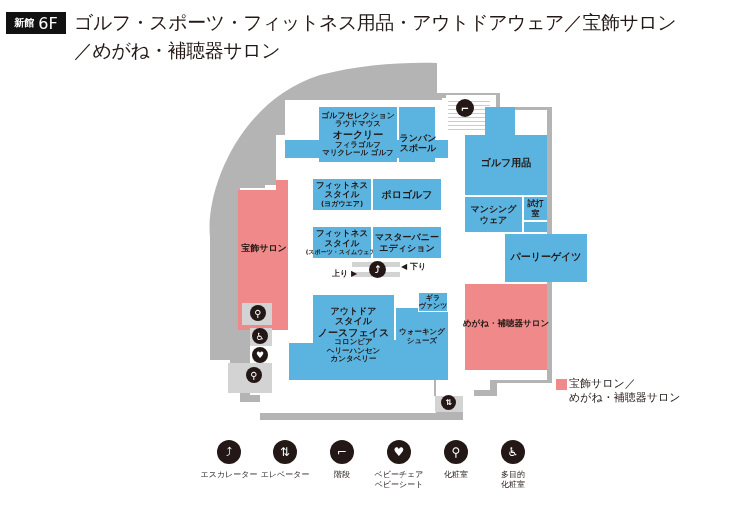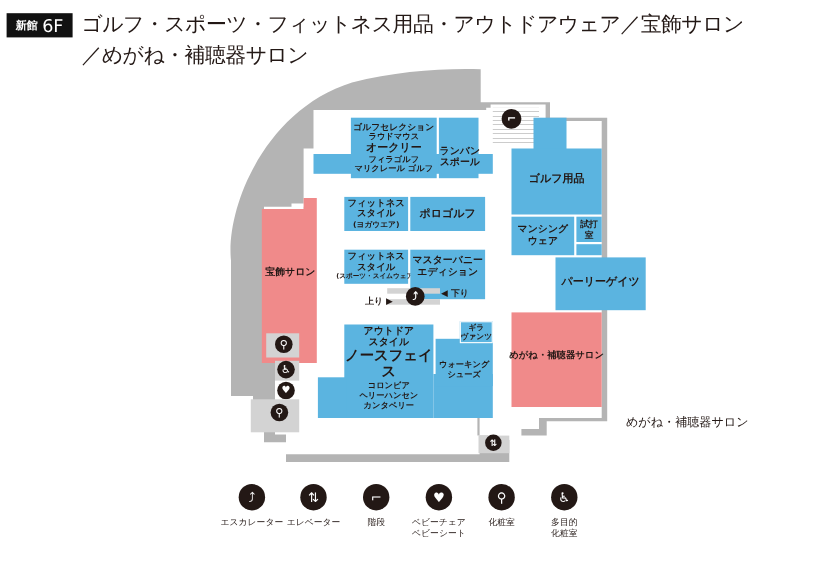--- a/index.html
+++ b/index.html
@@ -75,21 +75,21 @@
   <div class="lbl" style="left:0;top:0;width:68px;height:31px;font-size:10px;">ポロゴルフ</div>
 </div>
 
 <div class="abs blue" style="left:313px;top:227px;width:58px;height:31px;">
   <div class="lbl" style="left:0;top:0;width:58px;height:31px;font-size:8.5px;">
     <span style="white-space:pre">フィットネス
 スタイル</span>
     <span style="font-size:6px;white-space:nowrap">(スポーツ・スイムウェア)</span>
   </div>
 </div>
-<div class="abs blue" style="left:373px;top:227px;width:68px;height:45px;">
+<div class="abs blue" style="left:373px;top:227px;width:68px;height:31px;">
   <div class="lbl" style="left:0;top:0;width:68px;height:31px;font-size:9px;white-space:pre;">マスターバニー
 エディション</div>
 </div>
 
 <div class="abs lgray" style="left:352px;top:262px;width:48px;height:5px;"></div>
 <div class="abs lgray" style="left:352px;top:272px;width:48px;height:5px;"></div>
 <div class="icon-circ" style="left:369px;top:261px;width:17px;height:17px;font-size:10px;">⤴</div>
 <div class="abs" style="left:332px;top:268px;font-size:8px;font-weight:bold;">上り ▶</div>
 <div class="abs" style="left:401px;top:261px;font-size:8px;font-weight:bold;">◀ 下り</div>
 
@@ -104,21 +104,21 @@
 <div class="icon-circ" style="left:252px;top:347px;width:16px;height:16px;font-size:9px;">♥</div>
 <div class="abs lgray" style="left:228px;top:363px;width:44px;height:30px;"></div>
 <div class="icon-circ" style="left:246px;top:367px;width:16px;height:16px;font-size:10px;">⚲</div>
 
 <div class="abs blue" style="left:313px;top:295px;width:81px;height:85px;"></div>
 <div class="abs blue" style="left:289px;top:343px;width:26px;height:37px;"></div>
 <div class="abs blue" style="left:394px;top:340px;width:54px;height:40px;"></div>
 <div class="lbl" style="left:313px;top:297px;width:81px;height:76px;font-size:9px;">
   <span style="white-space:pre">アウトドア
 スタイル</span>
-  <span style="font-size:13px">ノースフェイス</span>
+  <span style="font-size:10px">ノースフェイス</span>
   <span style="font-size:7.5px">コロンビア</span>
   <span style="font-size:7.5px">ヘリーハンセン</span>
   <span style="font-size:7.5px">カンタベリー</span>
 </div>
 <div class="abs blue" style="left:396px;top:308px;width:52px;height:43px;font-family:Liberation Serif, serif;">
   <div class="lbl" style="left:0;top:18px;width:52px;height:22px;font-size:7.5px;white-space:pre;">ウォーキング
 シューズ</div>
 </div>
 <div class="abs blue" style="left:418px;top:292px;width:30px;height:20px;border:1px solid #fff;">
   <div class="lbl" style="left:0;top:0;width:28px;height:18px;font-size:7px;white-space:pre;">ギラ
@@ -141,20 +141,23 @@
   <div class="lbl" style="left:0;top:0;width:82px;height:46px;font-size:10px;">パーリーゲイツ</div>
 </div>
 <div class="abs pink" style="left:465px;top:284px;width:82px;height:86px;">
   <div class="lbl" style="left:0;top:30px;width:82px;height:20px;font-size:8.5px;white-space:nowrap;">めがね・補聴器サロン</div>
 </div>
 
 <div class="abs lgray" style="left:435px;top:396px;width:28px;height:16px;"></div>
 <div class="icon-circ" style="left:441px;top:395px;width:15px;height:15px;font-size:8px;">⇅</div>
 
 <div class="abs" style="left:556px;top:377px;">
+  <div class="legend-row">
+    <span class="legend-sq pink"></span><span>宝飾サロン／</span>
+  </div>
   <div class="legend-row" style="padding-left:13px">
     <span>めがね・補聴器サロン</span>
   </div>
 </div>
 
 <div>
   <div class="fac" style="left:199px;top:440px;">
     <div class="ic">⤴</div>
     <div class="tx">エスカレーター</div>
   </div>

